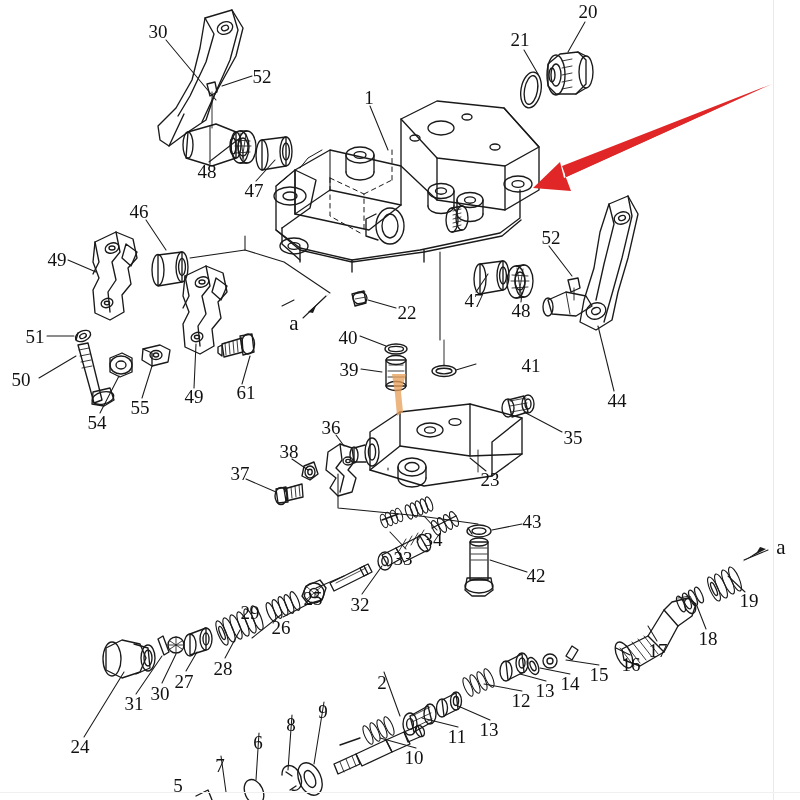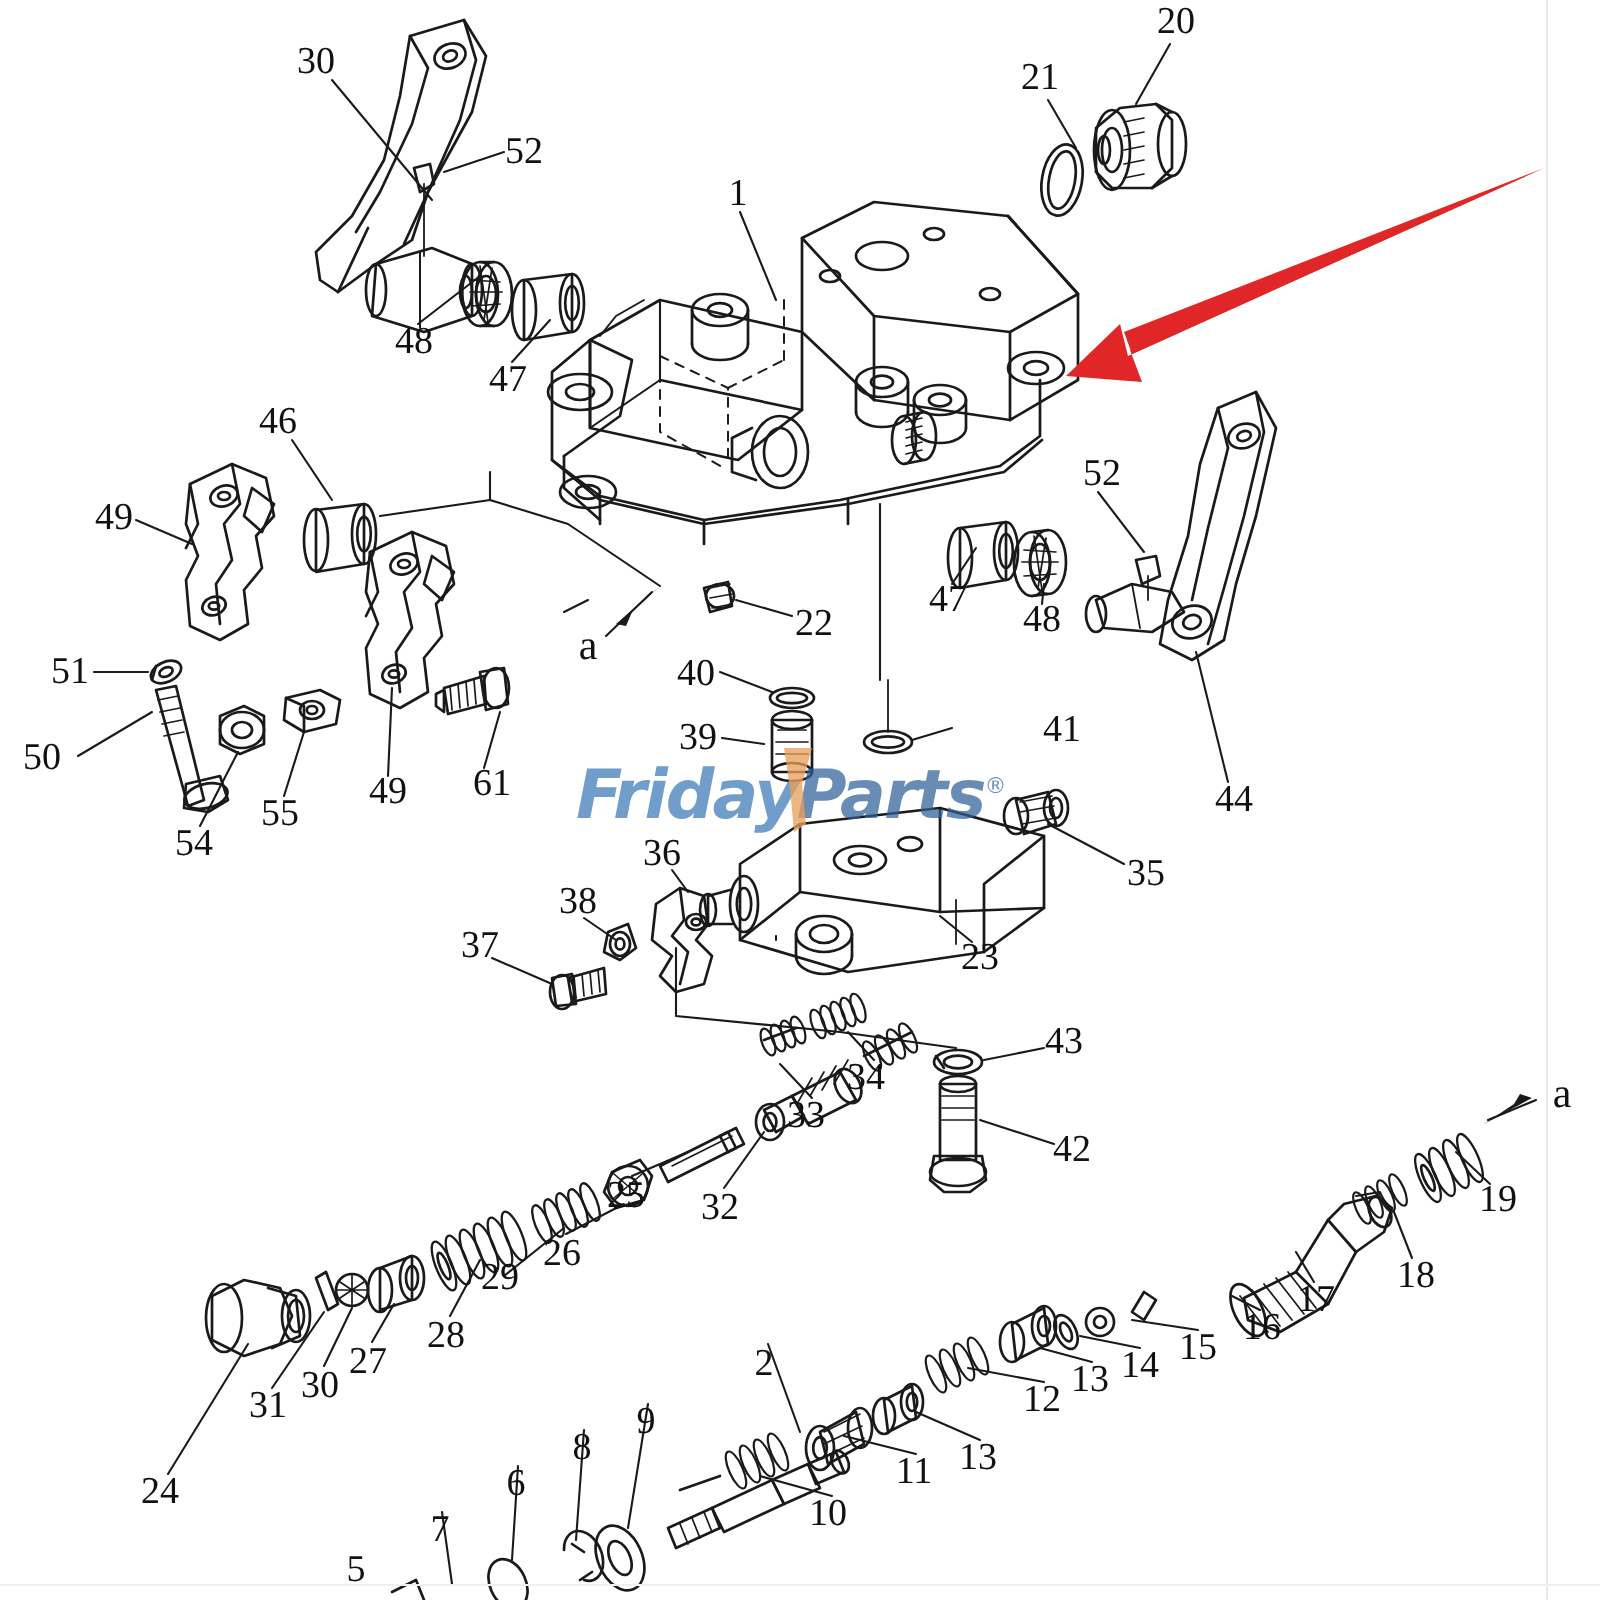--- a/index.html
+++ b/index.html
@@ -675,23 +675,20 @@
       </g>
 
     </g>
   </svg>
 
   <svg class="layer" viewBox="0 0 800 800">
     <path d="M772,84 L565,175 L571,191 L533,188 L560,162 L564,178 Z" fill="#e02626"></path>
     <path d="M772,84 L566,177 L562,166 Z" fill="#e02626"></path>
   </svg>
 
-  <div class="wm">
-    <span class="w1">Friday</span><span class="w2">Parts</span><span class="reg">®</span>
-  </div>
   <svg class="wm-mark" viewBox="0 0 18 44">
     <path d="M2,2 L16,2 L11,20 L13,40 L7,44 L5,22 Z" fill="#e8a05a" opacity="0.9"></path>
   </svg>
 
   <div class="edge-line"></div>
   <div class="edge-line-b"></div>
 
   <div id="callouts">
       <div class="callout" style="left: 158px; top: 31px;">30</div>
       <div class="callout" style="left: 588px; top: 11px;">20</div>
@@ -725,21 +722,21 @@
       <div class="callout" style="left: 532px; top: 521px;">43</div>
       <div class="callout" style="left: 433px; top: 539px;">34</div>
       <div class="callout" style="left: 403px; top: 558px;">33</div>
       <div class="callout letter" style="left: 781px; top: 547px;">a</div>
       <div class="callout" style="left: 536px; top: 575px;">42</div>
       <div class="callout" style="left: 360px; top: 604px;">32</div>
       <div class="callout" style="left: 313px; top: 598px;">25</div>
       <div class="callout" style="left: 749px; top: 600px;">19</div>
       <div class="callout" style="left: 281px; top: 627px;">26</div>
       <div class="callout" style="left: 708px; top: 638px;">18</div>
-      <div class="callout" style="left: 250px; top: 639px;">29</div>
+      <div class="callout" style="left: 250px; top: 612px;">29</div>
       <div class="callout" style="left: 223px; top: 668px;">28</div>
       <div class="callout" style="left: 658px; top: 650px;">17</div>
       <div class="callout" style="left: 184px; top: 681px;">27</div>
       <div class="callout" style="left: 631px; top: 664px; text-align: center;">16</div>
       <div class="callout" style="left: 160px; top: 693px;">30</div>
       <div class="callout" style="left: 599px; top: 674px;">15</div>
       <div class="callout" style="left: 570px; top: 683px;">14</div>
       <div class="callout" style="left: 134px; top: 703px;">31</div>
       <div class="callout" style="left: 545px; top: 690px;">13</div>
       <div class="callout" style="left: 521px; top: 700px;">12</div>

